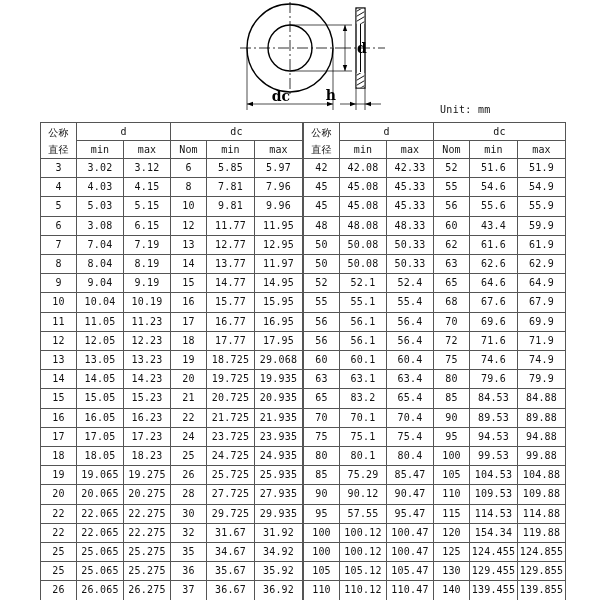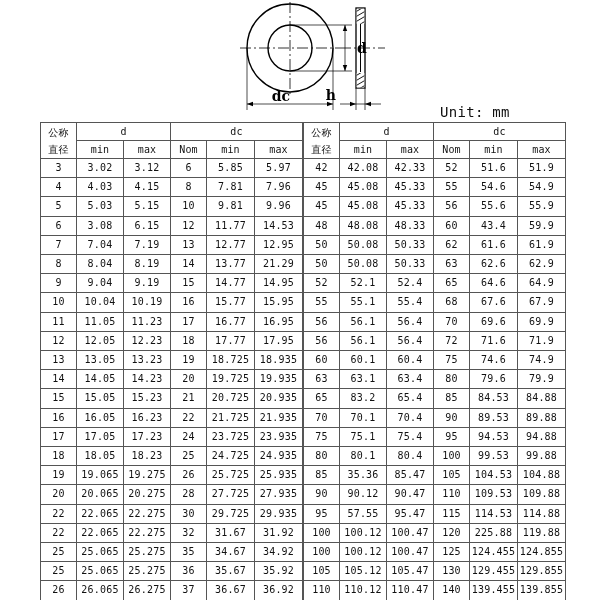--- a/index.html
+++ b/index.html
@@ -9,21 +9,21 @@
     font-family:"Liberation Sans", sans-serif;
     color:#111;
     overflow:hidden;
     position:relative;
   }
   
   #drawing{position:absolute;left:0;top:0;width:600px;height:118px;}
   
   .unit-note{
     position:absolute;left:440px;top:104px;
-    font-size:14px;letter-spacing:.3px;
+    font-size:10px;letter-spacing:.3px;
     font-family:"DejaVu Sans Mono", monospace;
     white-space:nowrap;
   }
   
   .tbl-wrap{position:absolute;top:122px;}
   #left-wrap{left:40px;}
   #right-wrap{left:303px;}
   table.spec{
     border-collapse:collapse;
     table-layout:fixed;
@@ -196,37 +196,37 @@
           <td>10</td>
           <td>9.81</td>
           <td>9.96</td>
         </tr>
         <tr>
           <td>6</td>
           <td>3.08</td>
           <td>6.15</td>
           <td>12</td>
           <td>11.77</td>
-          <td>14.53</td>
+          <td>11.95</td>
         </tr>
         <tr>
           <td>7</td>
           <td>7.04</td>
           <td>7.19</td>
           <td>13</td>
           <td>12.77</td>
           <td>12.95</td>
         </tr>
         <tr>
           <td>8</td>
           <td>8.04</td>
           <td>8.19</td>
           <td>14</td>
           <td>13.77</td>
-          <td>21.29</td>
+          <td>11.97</td>
         </tr>
         <tr>
           <td>9</td>
           <td>9.04</td>
           <td>9.19</td>
           <td>15</td>
           <td>14.77</td>
           <td>14.95</td>
         </tr>
         <tr>
@@ -252,21 +252,21 @@
           <td>18</td>
           <td>17.77</td>
           <td>17.95</td>
         </tr>
         <tr>
           <td>13</td>
           <td>13.05</td>
           <td>13.23</td>
           <td>19</td>
           <td>18.725</td>
-          <td>18.935</td>
+          <td>29.068</td>
         </tr>
         <tr>
           <td>14</td>
           <td>14.05</td>
           <td>14.23</td>
           <td>20</td>
           <td>19.725</td>
           <td>19.935</td>
         </tr>
         <tr>
@@ -512,21 +512,21 @@
         <tr>
           <td>80</td>
           <td>80.1</td>
           <td>80.4</td>
           <td>100</td>
           <td>99.53</td>
           <td>99.88</td>
         </tr>
         <tr>
           <td>85</td>
-          <td>35.36</td>
+          <td>75.29</td>
           <td>85.47</td>
           <td>105</td>
           <td>104.53</td>
           <td>104.88</td>
         </tr>
         <tr>
           <td>90</td>
           <td>90.12</td>
           <td>90.47</td>
           <td>110</td>
@@ -539,21 +539,21 @@
           <td>95.47</td>
           <td>115</td>
           <td>114.53</td>
           <td>114.88</td>
         </tr>
         <tr>
           <td>100</td>
           <td>100.12</td>
           <td>100.47</td>
           <td>120</td>
-          <td>225.88</td>
+          <td>154.34</td>
           <td>119.88</td>
         </tr>
         <tr>
           <td>100</td>
           <td>100.12</td>
           <td>100.47</td>
           <td>125</td>
           <td>124.455</td>
           <td>124.855</td>
         </tr>

